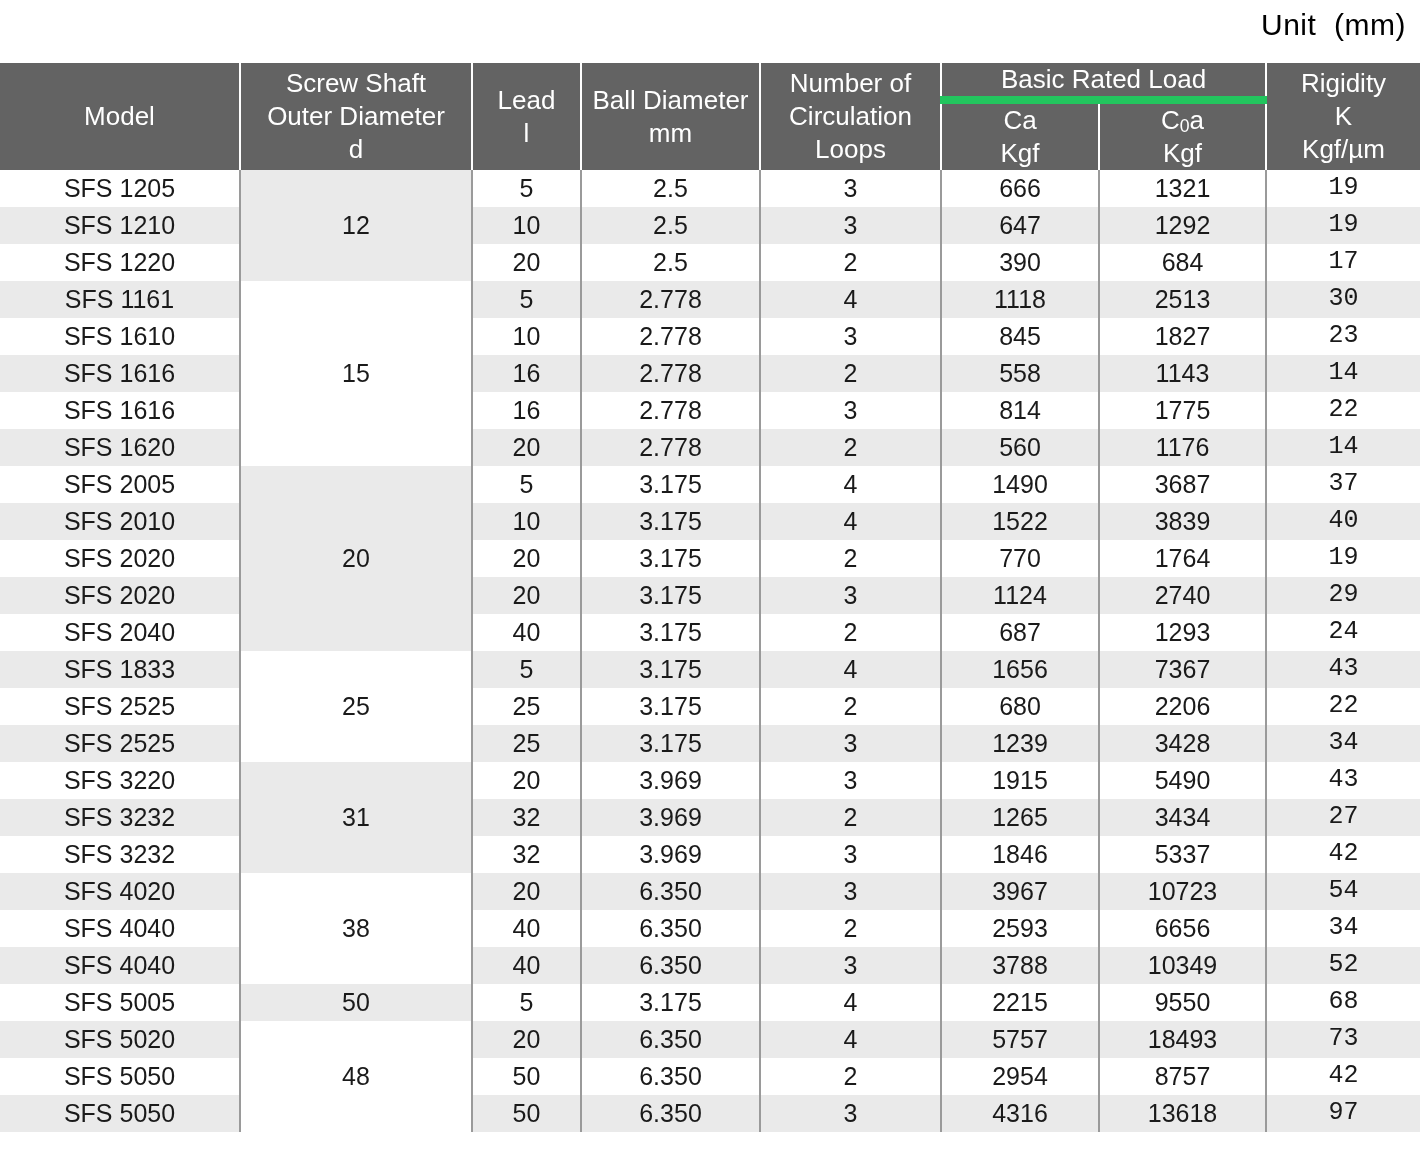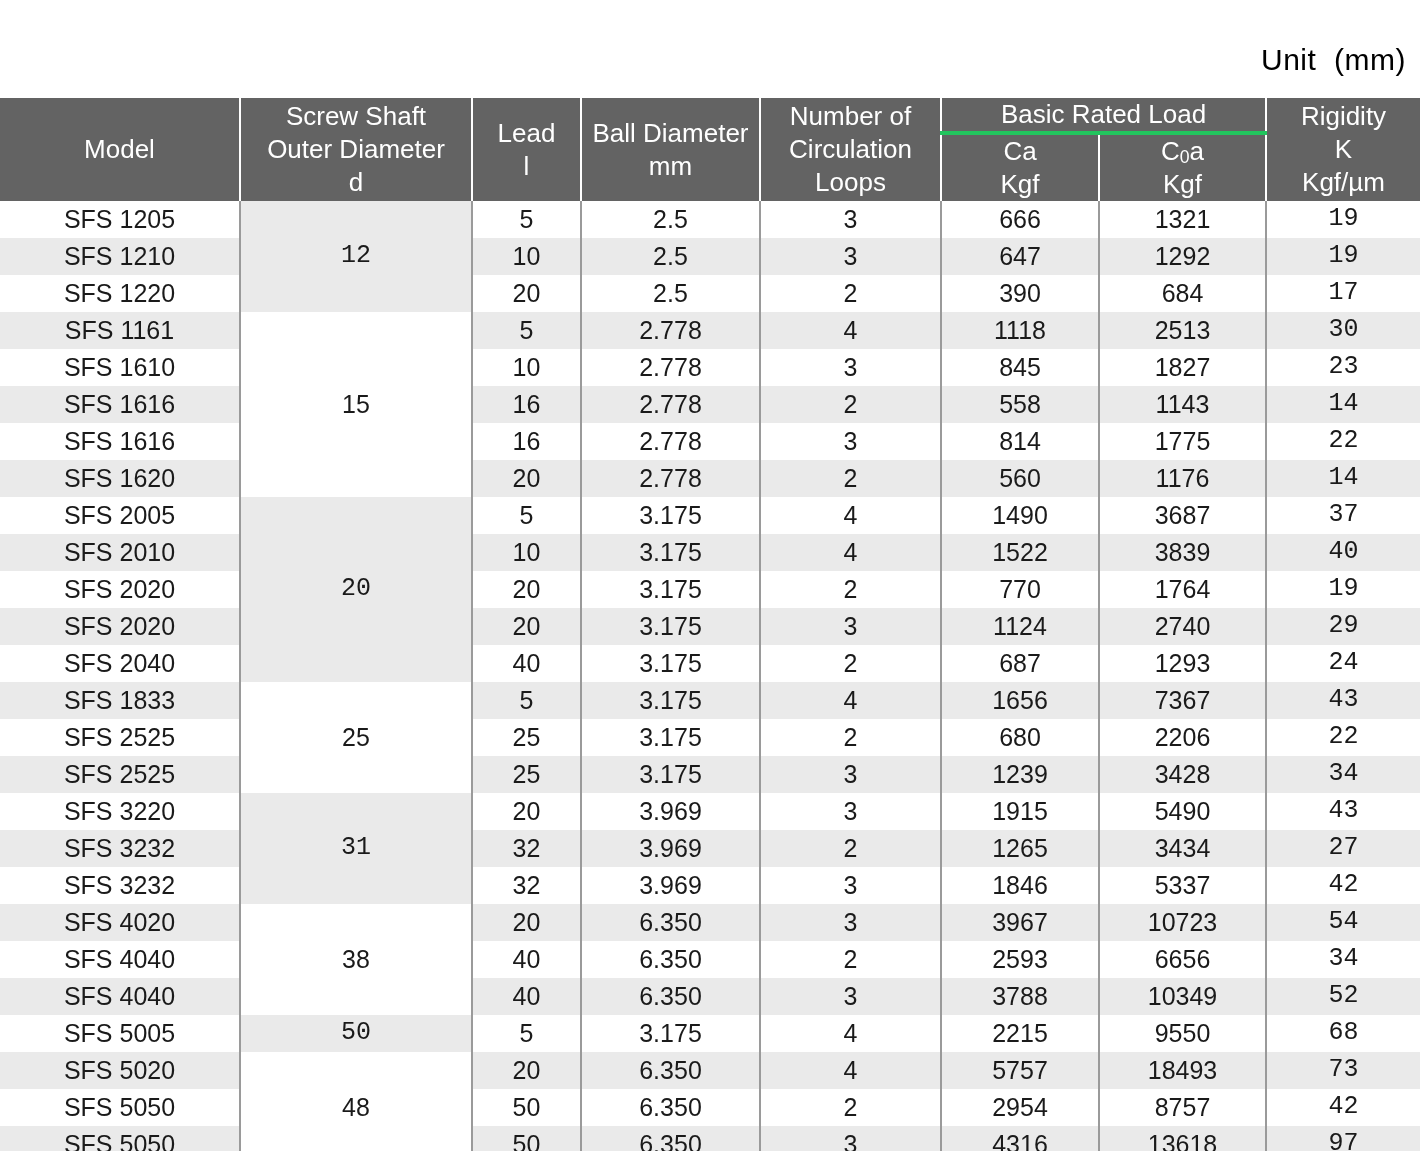--- a/index.html
+++ b/index.html
@@ -13,21 +13,20 @@
     font-family: "Liberation Sans", sans-serif;
     color: #1a1a1a;
     overflow: hidden;
   }
 
   .page {
     position: relative;
     width: 1420px;
     height: 917px;
     box-sizing: border-box;
-    margin-top: 35px;
   }
 
   
   .unit-caption {
     position: absolute;
     top: 8px;
     right: 14px;
     font-size: 30px;
     letter-spacing: 0.5px;
     color: #000000;
@@ -53,21 +52,21 @@
   }
 
   
   .spec-table thead th {
     background: #636363;
     color: #ffffff;
     font-weight: normal;
     font-size: 26px;
     line-height: 1.27;
     border-right: 2px solid #ffffff;
-    border-bottom: 4px solid #22c55e;
+    border-bottom: 8px solid #22c55e;
   }
   .spec-table thead th.last-col {
     border-right: none;
   }
   .spec-table thead th.nb-bottom {
     border-bottom: none;
   }
 
   .hdr-line {
     display: block;
@@ -95,21 +94,21 @@
   
   tr.row-white td { background: #ffffff; }
   tr.row-gray  td { background: #eaeaea; }
 
   
   td.dia-cell {
     border-right: 2px solid #9a9a9a;
     font-size: 25px;
   }
   td.dia-white { background: #ffffff !important; }
-  td.dia-gray  { background: #eaeaea !important; font-family: Liberation Mono, monospace; }
+  td.dia-gray  { background: #eaeaea !important; }
 
   
   .spec-table tbody td {
     border-bottom: 1px solid rgba(255,255,255,0);
   }
 </style>
 </head>
 <body>
 
 <div class="page">

